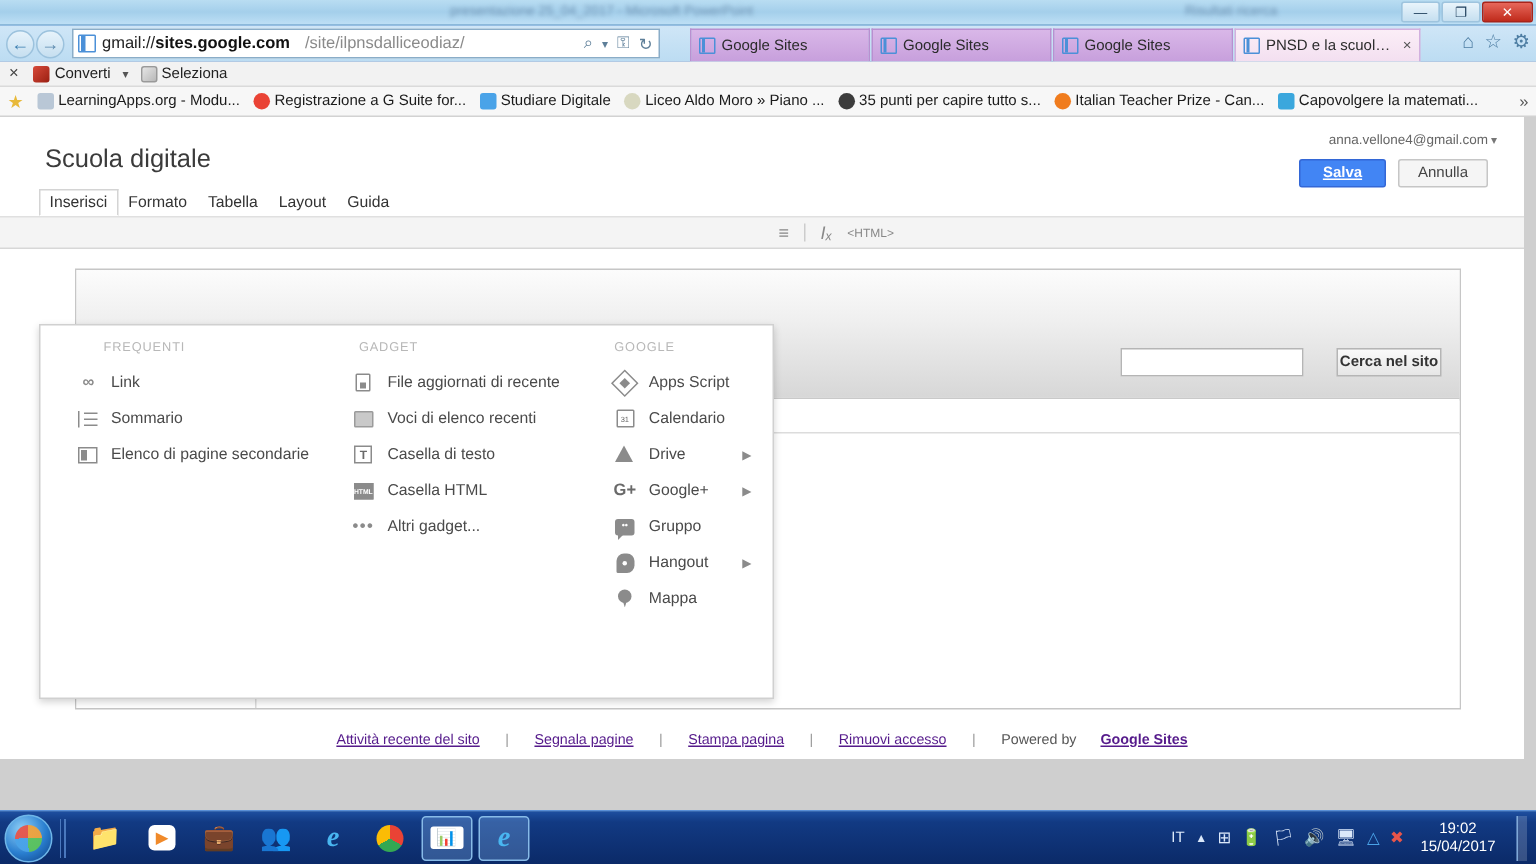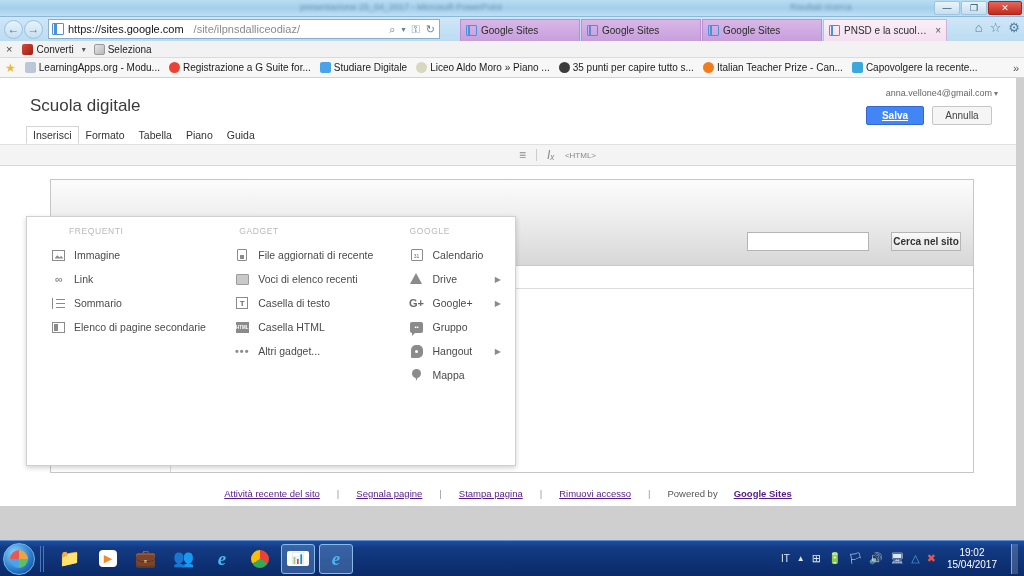--- a/index.html
+++ b/index.html
@@ -72,21 +72,21 @@
     border:1px solid #8aadc8; display:flex; align-items:center;
     padding: 0 3px; position:relative;
   }
   .url-favicon {
     width:12px;height:12px;border:1.5px solid #4b90d8; border-radius:1px;
     margin-right:4px; position:relative; flex:none;
   }
   .url-favicon:before{content:"";position:absolute;left:1px;top:0;bottom:0;width:2.5px;background:#4b90d8;}
   .url-text { font-size:11px; color:#222; white-space:nowrap; }
   .url-text .scheme { color:#222; }
-  .url-text .host { color:#111; font-weight:normal; }
+  .url-text .host { color:#111; font-weight:bold; }
   .url-text .path { color:#8a8a8a;margin-left:10px; }
   .url-right { position:absolute; right:4px; display:flex; align-items:center; gap:6px; color:#5e7f99; font-size:11px;}
   .tabs-strip {
     position:absolute; left:460px; top:17px; width:564px; height:24px;
     display:flex; align-items:flex-end;
   }
   .tab {
     height:22px; width:120px; margin-right:1px;
     background: linear-gradient(180deg,#d9b7e8,#c79fdc);
     border:1px solid #b98fd0; border-bottom:none;
@@ -374,21 +374,21 @@
         <div class="win-btn close">✕</div>
       </div>
     </div>
 
     <div class="addr-row">
       <div class="nav-circle back">←</div>
       <div class="nav-circle">→</div>
       <div class="url-box" style="max-width:392px;">
         <div class="url-favicon"></div>
         <div class="url-text">
-          <span class="scheme">https://</span><span class="host">sites.google.com</span><span class="path">/site/ilpnsdalliceodiaz/</span>
+          <span class="scheme">gmail://</span><span class="host">sites.google.com</span><span class="path">/site/ilpnsdalliceodiaz/</span>
         </div>
         <div class="url-right">
           <span>⌕</span>
           <span style="font-size:8px;">▾</span>
           <span>⚿</span>
           <span>↻</span>
         </div>
       </div>
     </div>
 
@@ -452,42 +452,42 @@
       <span class="bm">
         <span class="bm-ico" style="background:#3c3c3c;border-radius:50%"></span>
         <span>35 punti per capire tutto s...</span>
       </span>
       <span class="bm">
         <span class="bm-ico" style="background:#f07c1e;border-radius:50%"></span>
         <span>Italian Teacher Prize - Can...</span>
       </span>
       <span class="bm">
         <span class="bm-ico" style="background:#3ba7dd"></span>
-        <span>Capovolgere la recente...</span>
+        <span>Capovolgere la matemati...</span>
       </span>
       <span class="bm-more">»</span>
     </div>
 
     <div class="viewport">
       <div class="page-white">
 
         <div class="gs-header">
           <div class="site-title">Scuola digitale</div>
           <div class="user-email">
             <span>anna.vellone4@gmail.com</span><span class="user-caret">▾</span>
           </div>
           <div class="btn-salva">Salva</div>
           <div class="btn-annulla">Annulla</div>
         </div>
 
         <div class="menubar">
           <div class="menu-item active"><span>Inserisci</span></div>
           <div class="menu-item"><span>Formato</span></div>
           <div class="menu-item"><span>Tabella</span></div>
-          <div class="menu-item"><span>Piano</span></div>
+          <div class="menu-item"><span>Layout</span></div>
           <div class="menu-item"><span>Guida</span></div>
         </div>
 
         <div class="editor-toolbar">
           <div class="tb-grp">
             <span style="font-size:12px;">≡</span>
             <span class="tb-sep"></span>
             <span style="font-style:italic;font-size:12px;">Iₓ</span>
             <span style="font-size:8px;">&lt;HTML&gt;</span>
           </div>
@@ -528,26 +528,20 @@
         </div>
 
       </div>
 
       <div class="dropdown">
 
         <div class="dd-col c1">
           <div class="dd-head">FREQUENTI</div>
           <div class="dd-item">
             <span class="dd-ico">
-                <span class="ic-img"></span>
-              </span>
-            <span>Immagine</span>
-          </div>
-          <div class="dd-item">
-            <span class="dd-ico">
                 <span class="ic-link">∞</span>
               </span>
             <span>Link</span>
           </div>
           <div class="dd-item">
             <span class="dd-ico">
                 <span class="ic-sum">
                   <i></i>
                   <i></i>
                   <i></i>
@@ -592,20 +586,26 @@
           <div class="dd-item">
             <span class="dd-ico">
                 <span class="ic-dots">•••</span>
               </span>
             <span>Altri gadget...</span>
           </div>
         </div>
 
         <div class="dd-col c3">
           <div class="dd-head" style="padding-left:24px;">GOOGLE</div>
+          <div class="dd-item">
+            <span class="dd-ico">
+                <span class="ic-apps"></span>
+              </span>
+            <span>Apps Script</span>
+          </div>
           <div class="dd-item">
             <span class="dd-ico">
                 <span class="ic-cal">31</span>
               </span>
             <span>Calendario</span>
           </div>
           <div class="dd-item">
             <span class="dd-ico">
                 <span class="ic-drive"></span>
               </span>

